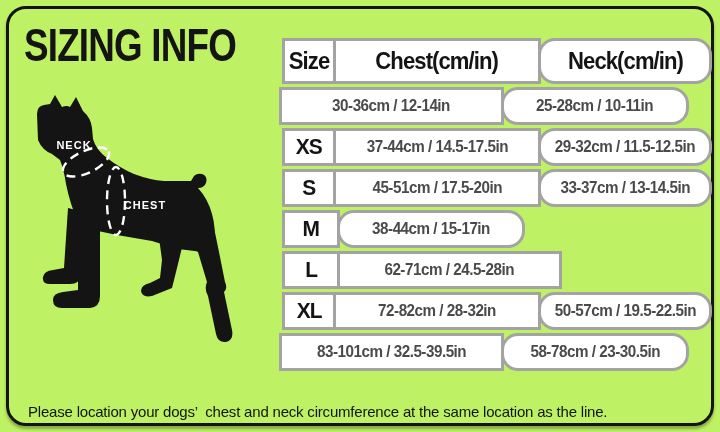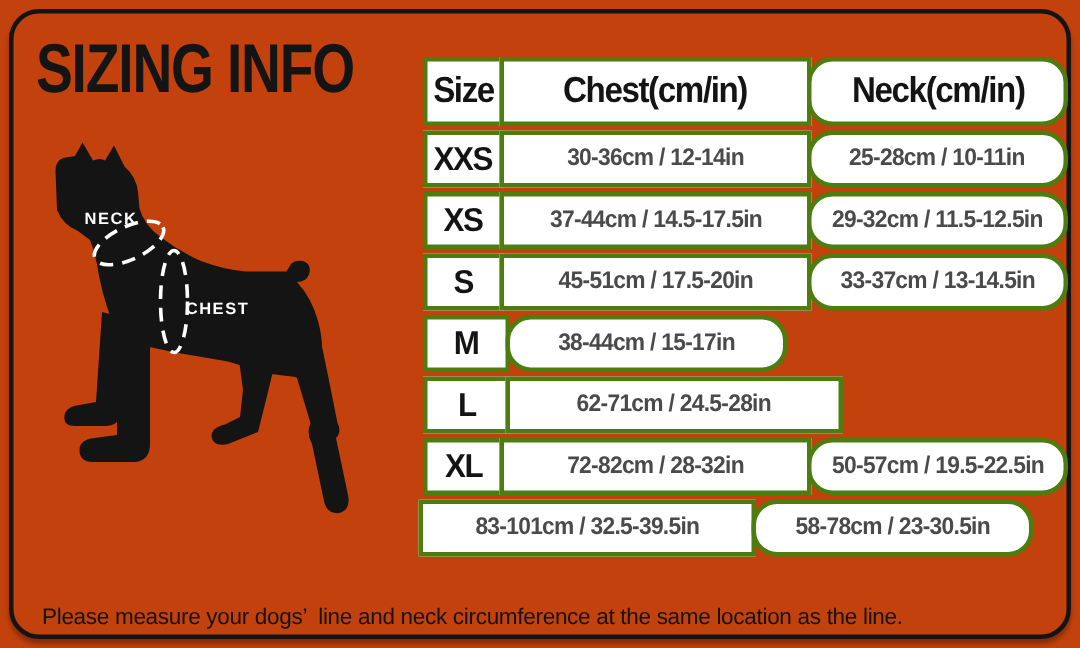--- a/index.html
+++ b/index.html
@@ -1,37 +1,37 @@
 <!DOCTYPE html>
 <html><head>
 <meta charset="utf-8">
 <style>
   html,body{margin:0;padding:0;background:#e8e8e8;}
   .sheet{
-    position:relative;width:720px;height:432px;background:#c2410c;
+    position:relative;width:720px;height:432px;background:#bef264;
     font-family:"Liberation Sans","DejaVu Sans",sans-serif;overflow:hidden;
   }
   .frame{
     position:absolute;left:6px;top:6px;right:6px;bottom:6px;
     border:3px solid #141414;border-radius:20px;
     box-shadow:0 3px 3px rgba(0,0,0,.3);
     pointer-events:none;
   }
   .title{
     position:absolute;left:24px;top:22px;margin:0;
     font-size:46px;font-weight:bold;color:#141414;line-height:1;
     letter-spacing:-1px;transform:scaleX(.8);transform-origin:left center;
     white-space:nowrap;
   }
   .dog-wrap{position:absolute;left:22px;top:92px;width:212px;height:268px;}
   
   .size-table{position:absolute;left:282px;top:38px;width:430px;}
   .trow{display:flex;margin-bottom:3px;}
   .cell{
-    box-sizing:border-box;background:#ffffff;border:3px solid #4d7c0f;
+    box-sizing:border-box;background:#ffffff;border:3px solid #a3a3a3;
     display:flex;align-items:center;justify-content:center;
     white-space:nowrap;overflow:hidden;
   }
   .c1{width:58px;}
   .c2{width:225px;margin-left:-3px;}
   .c3{width:188px;margin-left:-3px;border-radius:17px;}
   .head-row .cell{height:46px;}
   .data-row .cell{height:38px;}
   .head-label{
     font-size:24px;font-weight:bold;color:#141414;letter-spacing:-1px;
@@ -123,23 +123,20 @@
       </div>
       <div class="cell c2">
         <span class="head-label">Chest(cm/in)</span>
       </div>
       <div class="cell c3">
         <span class="head-label">Neck(cm/in)</span>
       </div>
     </div>
     <div>
     <div class="trow data-row">
-      <div class="cell c1">
-        <span class="size-val">XXS</span>
-      </div>
       <div class="cell c2">
         <span class="range-val">30-36cm / 12-14in</span>
       </div>
       <div class="cell c3">
         <span class="range-val">25-28cm / 10-11in</span>
       </div>
     </div>
 
     <div class="trow data-row">
       <div class="cell c1">
@@ -199,15 +196,15 @@
       <div class="cell c2">
         <span class="range-val">83-101cm / 32.5-39.5in</span>
       </div>
       <div class="cell c3">
         <span class="range-val">58-78cm / 23-30.5in</span>
       </div>
     </div>
   </div>
   </div>
 
-  <div class="footer-note">Please measure your dogs’  line and neck circumference at the same location as the line.</div>
+  <div class="footer-note">Please location your dogs’  chest and neck circumference at the same location as the line.</div>
 
 </div>
 
 </body></html>

